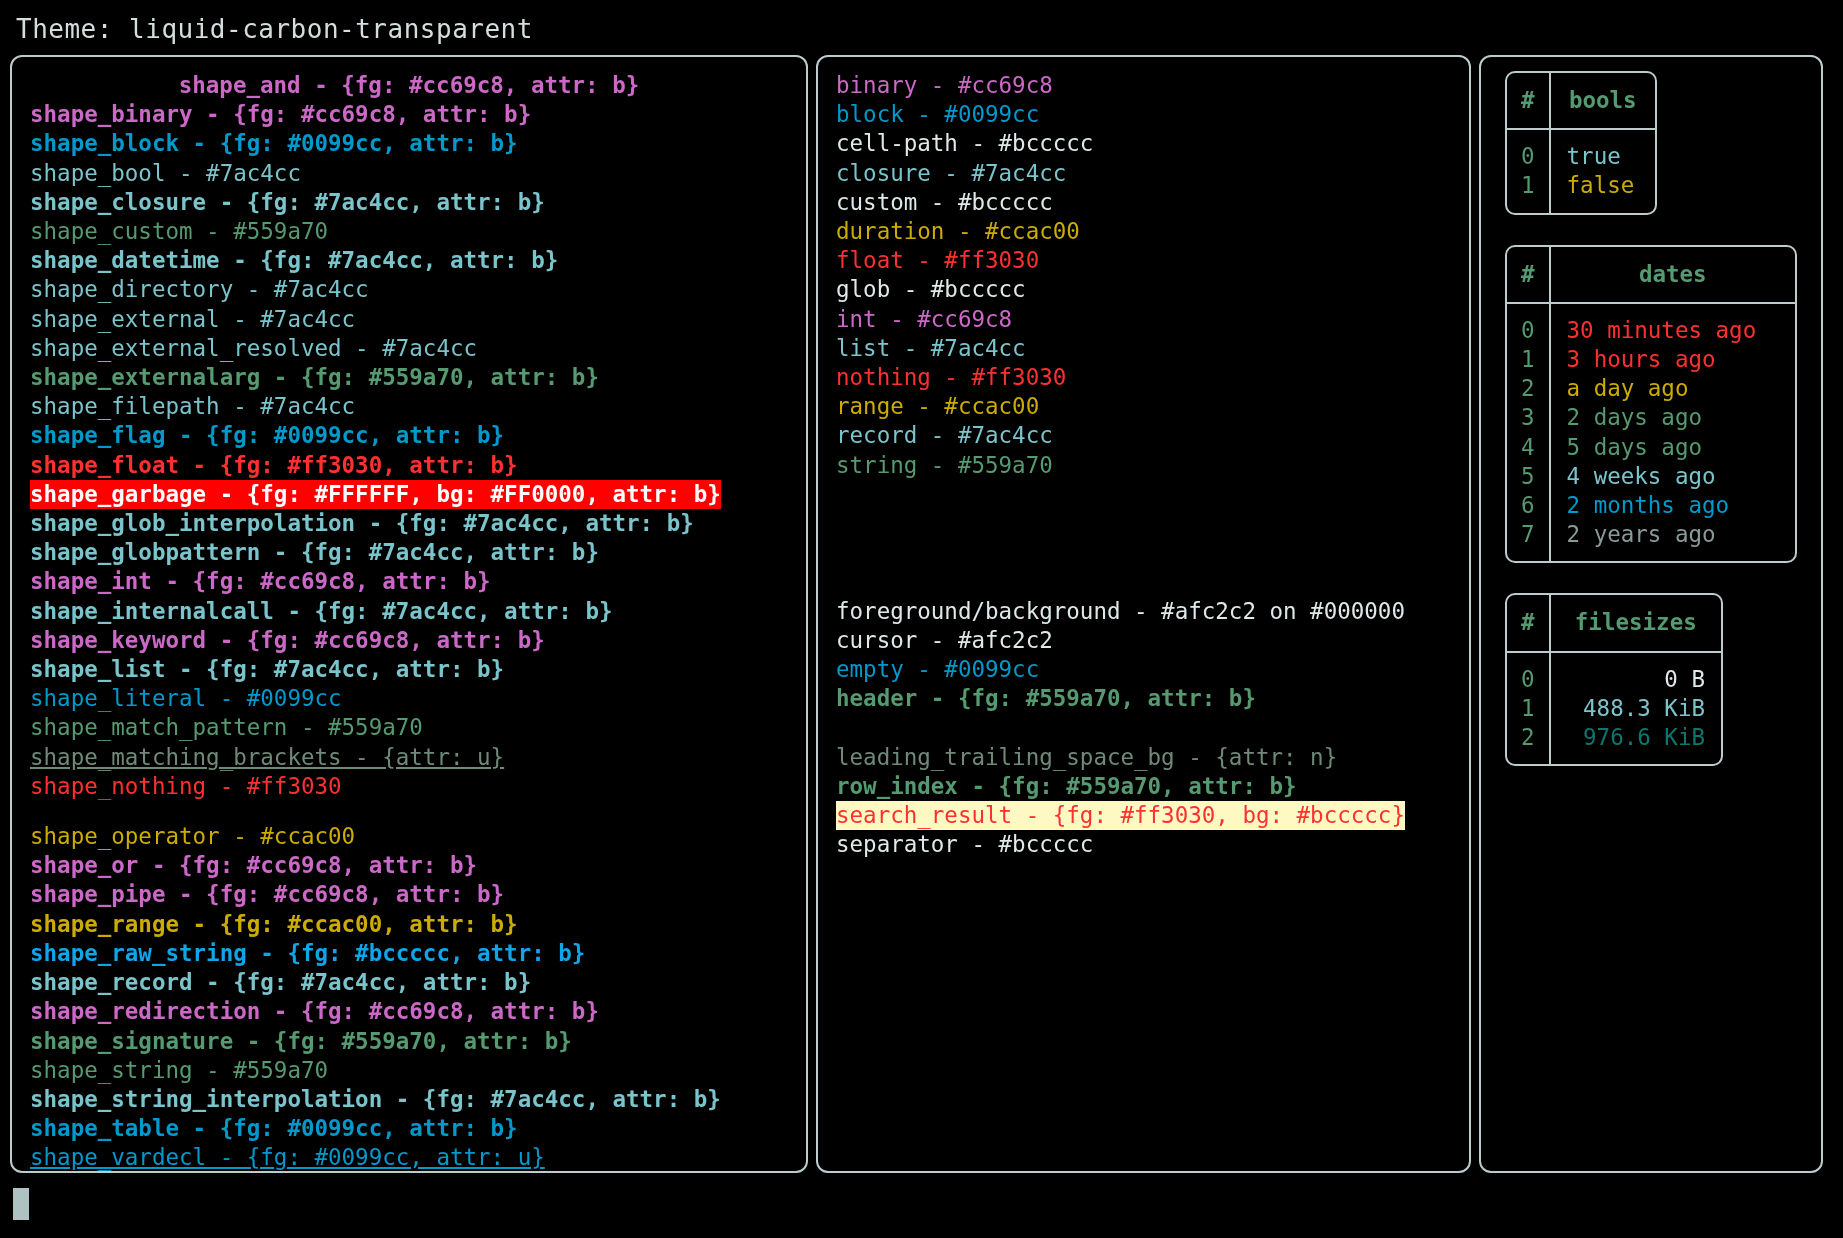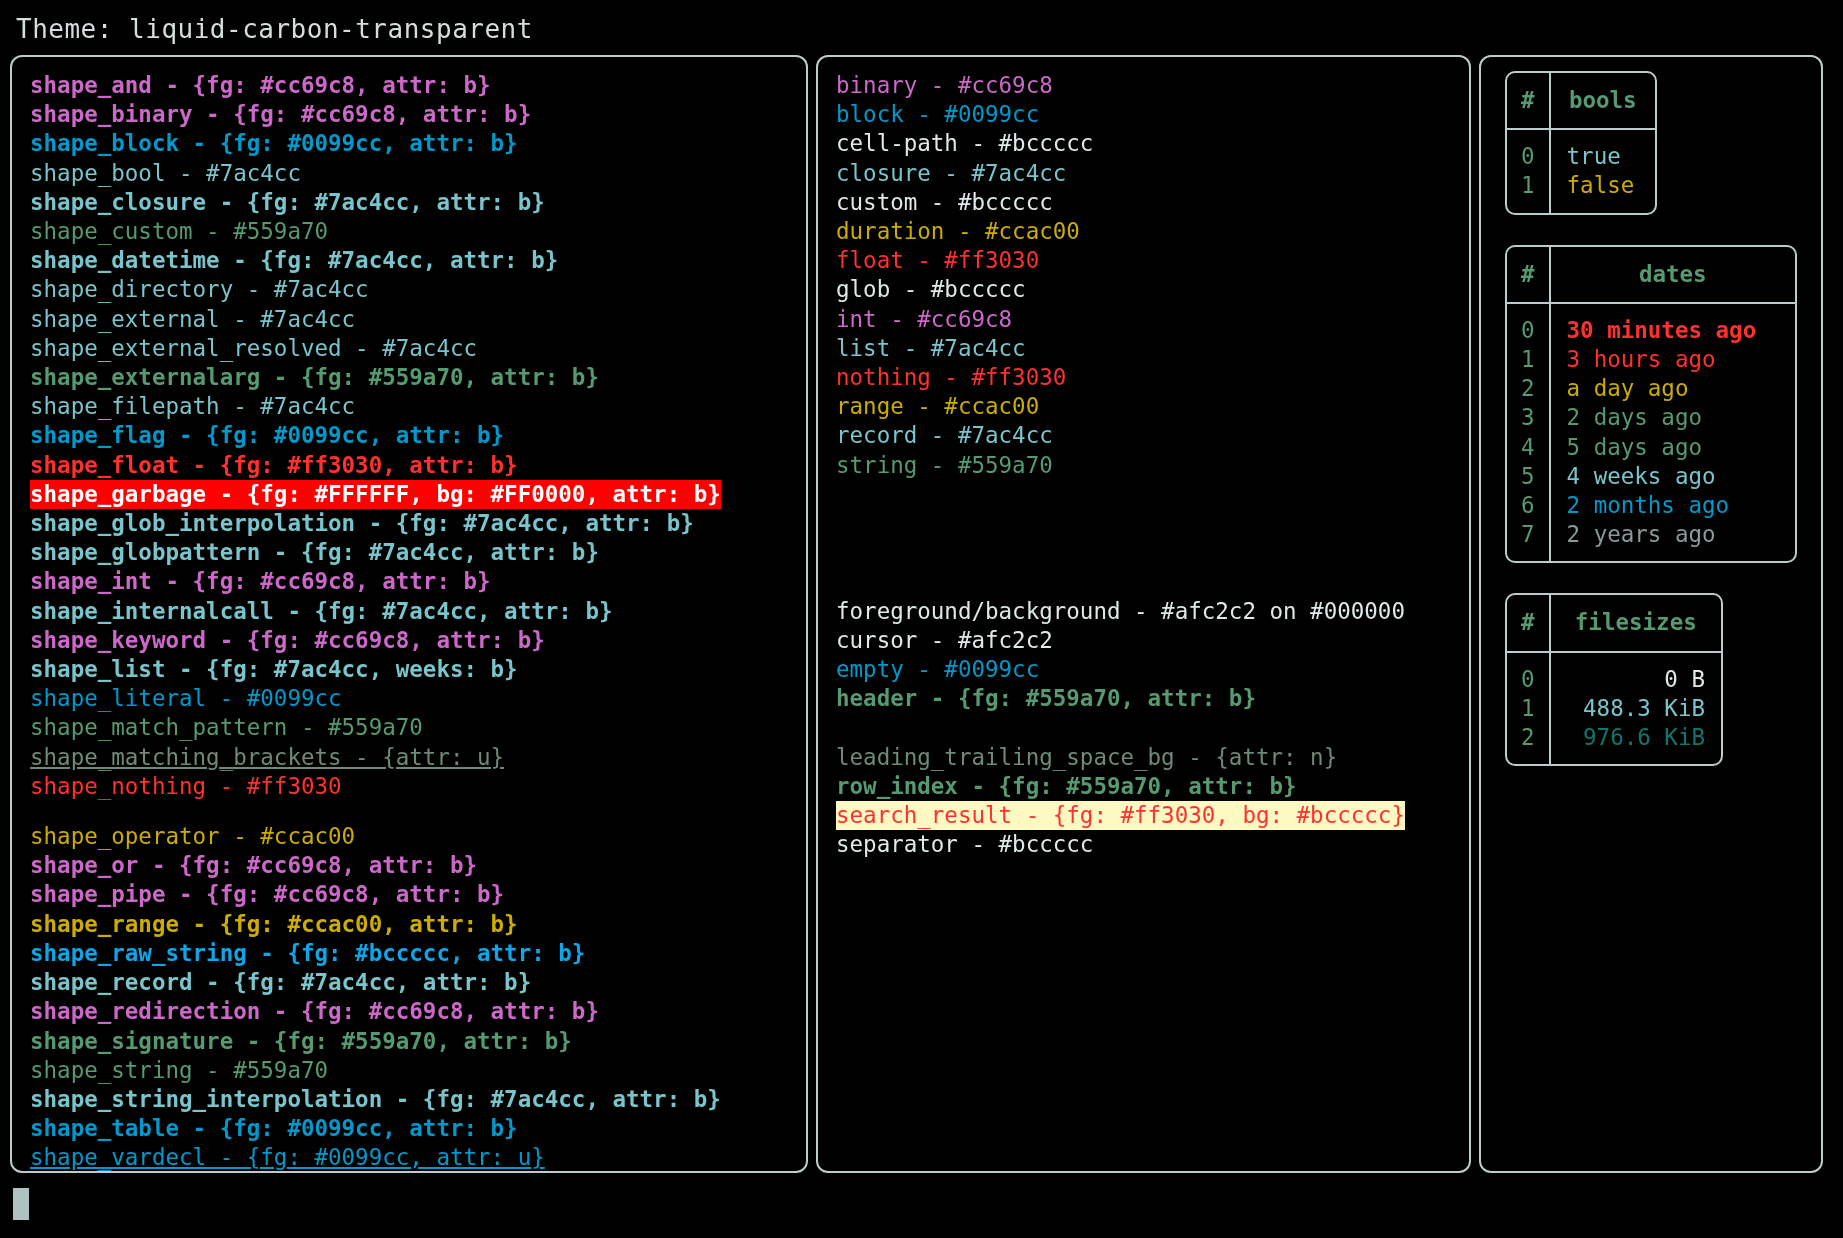--- a/index.html
+++ b/index.html
@@ -113,41 +113,41 @@
   }
 </style>
 </head>
 <body>
 
 <div id="theme-line">Theme: liquid-carbon-transparent</div>
 
 <div id="panels">
 
   <div class="panel panel-shapes" id="shapes-panel">
-      <div class="line b" style="color: rgb(204, 105, 200);">shape_and - {fg: #cc69c8, attr: b}</div>
+      <div class="line b" style="color: rgb(204, 105, 200); text-align: center;">shape_and - {fg: #cc69c8, attr: b}</div>
       <div class="line b" style="color: rgb(204, 105, 200);">shape_binary - {fg: #cc69c8, attr: b}</div>
       <div class="line b" style="color: rgb(0, 153, 204);">shape_block - {fg: #0099cc, attr: b}</div>
       <div class="line" style="color: rgb(122, 196, 204);">shape_bool - #7ac4cc</div>
       <div class="line b" style="color: rgb(122, 196, 204);">shape_closure - {fg: #7ac4cc, attr: b}</div>
       <div class="line" style="color: rgb(85, 154, 112);">shape_custom - #559a70</div>
       <div class="line b" style="color: rgb(122, 196, 204);">shape_datetime - {fg: #7ac4cc, attr: b}</div>
       <div class="line" style="color: rgb(122, 196, 204);">shape_directory - #7ac4cc</div>
       <div class="line" style="color: rgb(122, 196, 204);">shape_external - #7ac4cc</div>
       <div class="line" style="color: rgb(122, 196, 204);">shape_external_resolved - #7ac4cc</div>
       <div class="line b" style="color: rgb(85, 154, 112);">shape_externalarg - {fg: #559a70, attr: b}</div>
       <div class="line" style="color: rgb(122, 196, 204);">shape_filepath - #7ac4cc</div>
       <div class="line b" style="color: rgb(0, 153, 204);">shape_flag - {fg: #0099cc, attr: b}</div>
       <div class="line b" style="color: rgb(255, 48, 48);">shape_float - {fg: #ff3030, attr: b}</div>
       <div><div class="line b" style="color: rgb(255, 255, 255); background: rgb(255, 0, 0); display: inline-block;">shape_garbage - {fg: #FFFFFF, bg: #FF0000, attr: b}</div></div>
       <div class="line b" style="color: rgb(122, 196, 204);">shape_glob_interpolation - {fg: #7ac4cc, attr: b}</div>
       <div class="line b" style="color: rgb(122, 196, 204);">shape_globpattern - {fg: #7ac4cc, attr: b}</div>
       <div class="line b" style="color: rgb(204, 105, 200);">shape_int - {fg: #cc69c8, attr: b}</div>
       <div class="line b" style="color: rgb(122, 196, 204);">shape_internalcall - {fg: #7ac4cc, attr: b}</div>
       <div class="line b" style="color: rgb(204, 105, 200);">shape_keyword - {fg: #cc69c8, attr: b}</div>
-      <div class="line b" style="color: rgb(122, 196, 204);">shape_list - {fg: #7ac4cc, weeks: b}</div>
+      <div class="line b" style="color: rgb(122, 196, 204);">shape_list - {fg: #7ac4cc, attr: b}</div>
       <div class="line" style="color: rgb(0, 153, 204);">shape_literal - #0099cc</div>
       <div class="line" style="color: rgb(85, 154, 112);">shape_match_pattern - #559a70</div>
       <div class="line u" style="color: rgb(111, 138, 120);">shape_matching_brackets - {attr: u}</div>
       <div class="line" style="color: rgb(255, 48, 48);">shape_nothing - #ff3030</div>
       <div class="line" style="color: rgb(204, 172, 0); margin-top: 21px;">shape_operator - #ccac00</div>
       <div class="line b" style="color: rgb(204, 105, 200);">shape_or - {fg: #cc69c8, attr: b}</div>
       <div class="line b" style="color: rgb(204, 105, 200);">shape_pipe - {fg: #cc69c8, attr: b}</div>
       <div class="line b" style="color: rgb(204, 172, 0);">shape_range - {fg: #ccac00, attr: b}</div>
       <div class="line b" style="color: #0ea5e9;">shape_raw_string - {fg: #bccccc, attr: b}</div>
       <div class="line b" style="color: rgb(122, 196, 204);">shape_record - {fg: #7ac4cc, attr: b}</div>
@@ -212,21 +212,21 @@
       <table class="nu-table t-dates">
         <thead>
           <tr>
             <th class="idx-h">#</th>
             <th>dates</th>
           </tr>
         </thead>
         <tbody>
           <tr class="first-body">
             <td class="idx">0</td>
-            <td class="val" style="color: rgb(255, 48, 48); font-weight: bold;">30 minutes ago</td>
+            <td class="val" style="color: rgb(255, 48, 48); font-weight: normal;">30 minutes ago</td>
           </tr>
           <tr>
             <td class="idx">1</td>
             <td class="val" style="color: rgb(255, 48, 48);">3 hours ago</td>
           </tr>
           <tr>
             <td class="idx">2</td>
             <td class="val" style="color: rgb(204, 172, 0);">a day ago</td>
           </tr>
           <tr>

